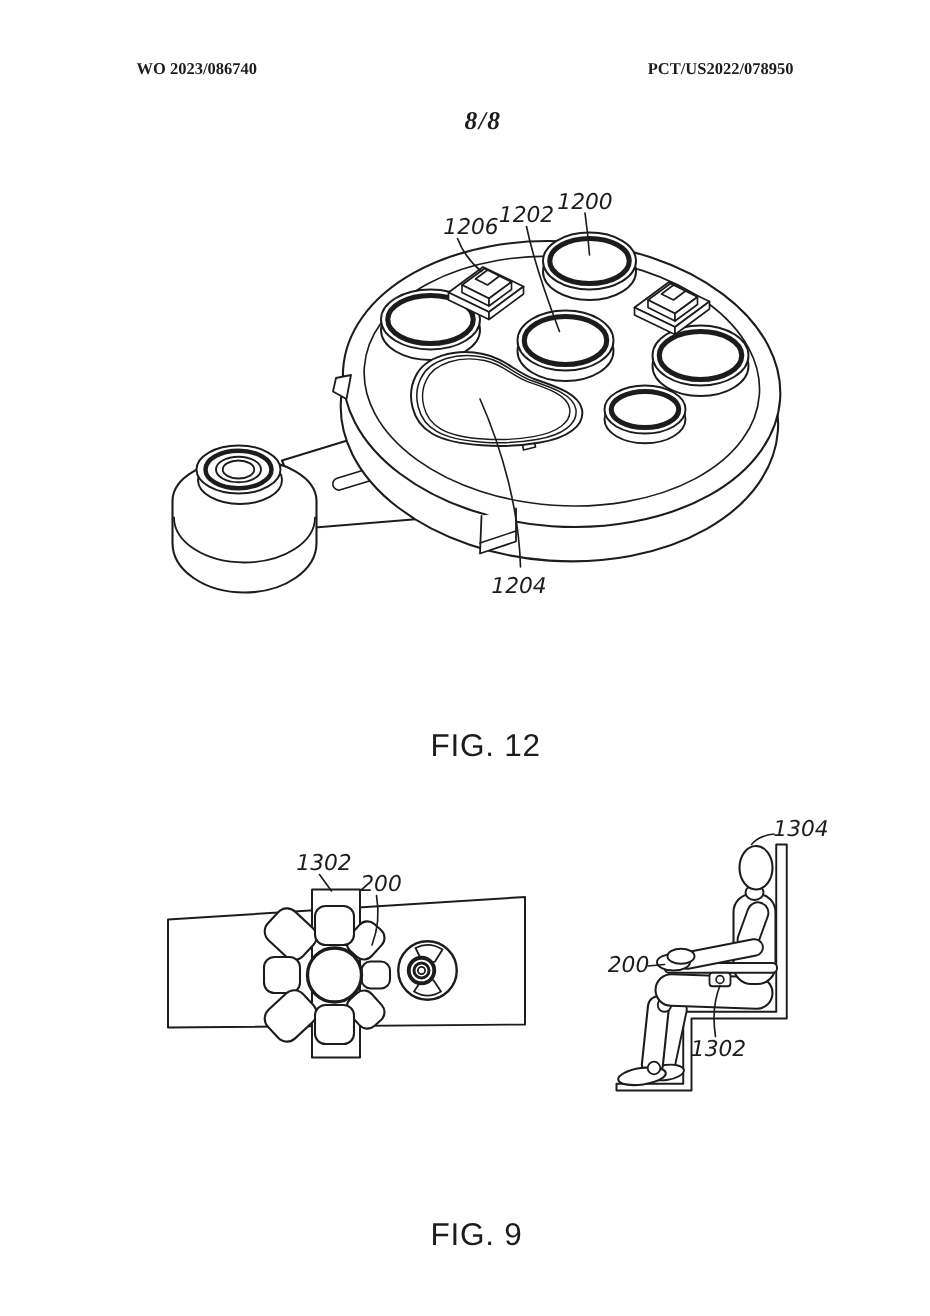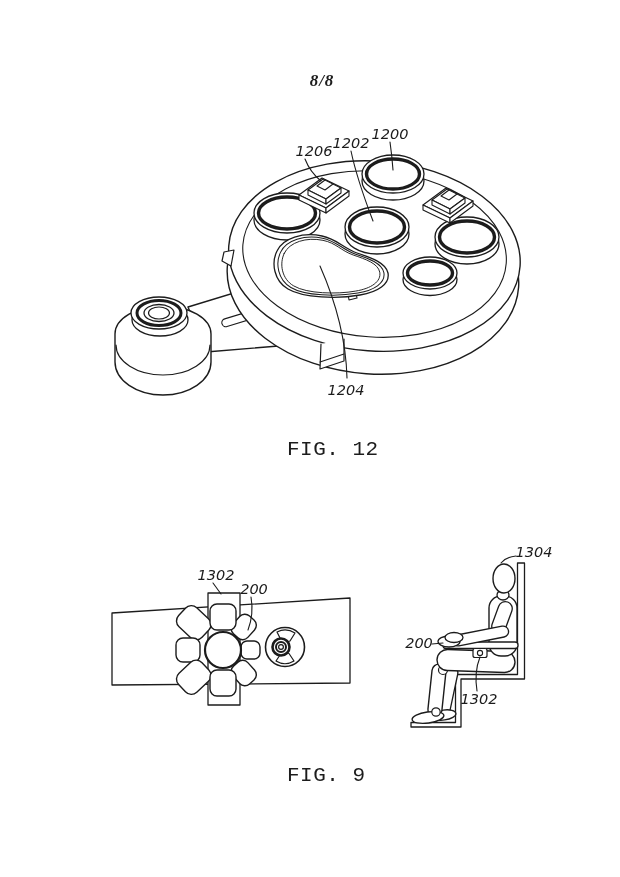--- a/index.html
+++ b/index.html
@@ -6,37 +6,41 @@
   html,body { margin:0; padding:0; background:var(--paper); }
   .page { position:relative; width:620px; height:877px; background:var(--paper);
           font-family:"Liberation Serif", serif; overflow:hidden; }
   .header { position:absolute; left:91px; right:91px; top:40px;
             display:flex; justify-content:space-between;
             font-family:"Liberation Serif", serif; font-weight:bold; font-size:11px;
             color:var(--ink); }
   .sheet-number { position:absolute; left:0; top:71px; width:644px; text-align:center;
             font-family:"Liberation Serif", serif; font-weight:bold; font-style:italic;
             font-size:17px; color:var(--ink); letter-spacing:1px; }
-  .caption { position:absolute; font-family:Liberation Mono, monospace; font-size:21px;
-            color:var(--ink); letter-spacing:0.5px; }
+  .caption { position:absolute; font-family:Liberation Sans, sans-serif; font-size:21px;
+            color:var(--ink); letter-spacing:0.5px;margin-top:48px; }
   .caption.fig12 { left:287px; top:438px; }
   .caption.fig13 { left:287px; top:764px; }
   svg.fig { position:absolute; }
   #fig12 { left:90px; top:112px; }
   #fig13 { left:95px; top:535px; }
   .ln { stroke:var(--ink); fill:none; stroke-linejoin:round; stroke-linecap:round; }
   .fw { stroke:var(--ink); fill:var(--paper); stroke-linejoin:round; stroke-linecap:round; }
   .ref { font-family:"DejaVu Sans", sans-serif; font-style:italic; font-size:14.5px;
          fill:var(--ink); }
 </style>
 </head>
 <body>
 
 <div class="page">
 
+  <div class="header">
+    <span>WO 2023/086740</span>
+    <span>PCT/US2022/078950</span>
+  </div>
 
   <div class="sheet-number">8/8</div>
 
   <svg id="fig12" class="fig" width="450" height="300" viewBox="90 112 450 300">
 
     <g>
       <polygon class="fw" stroke-width="1.4" points="188,307 335,262 352,340 206,352"></polygon>
       <rect class="fw" stroke-width="1.1" x="221" y="313" width="47" height="8" rx="4" transform="rotate(-17 244.5 317)"></rect>
     </g>
 

